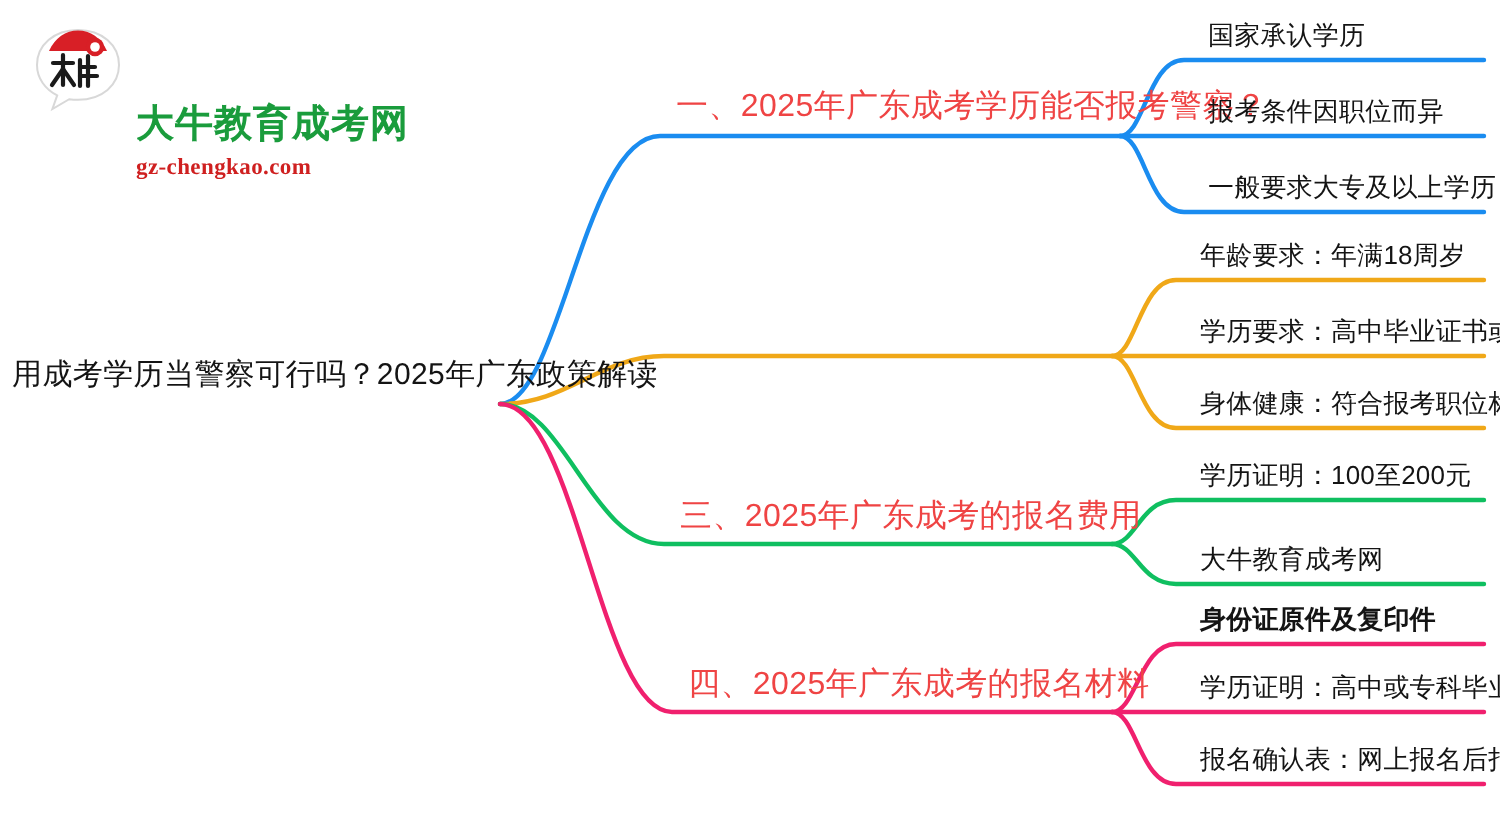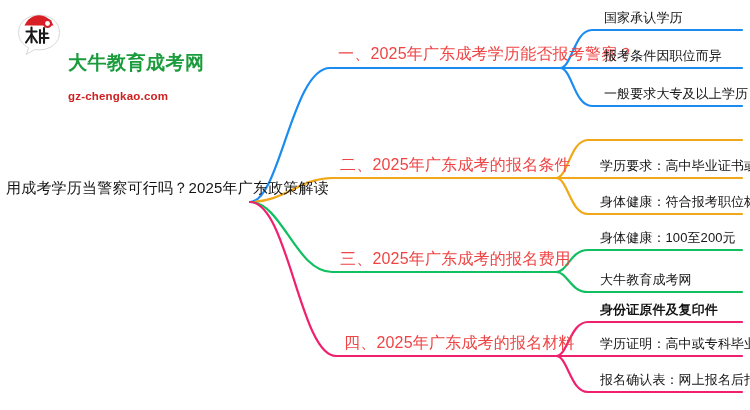--- a/index.html
+++ b/index.html
@@ -16,21 +16,21 @@
   #logo-mark {
     position: absolute; left: 0; top: 2px; width: 46px; height: 44px;
   }
   #logo-text { position: absolute; left: 52px; top: 2px; }
   #logo-title {
     font-size: 19px; font-weight: bold; color: #1a9c3c; letter-spacing: .5px;
     line-height: 22px; white-space: nowrap; margin-top: 40px;
   }
   #logo-sub {
     font-size: 11.5px; font-weight: bold; color: #cf2020; letter-spacing: .2px;
-    line-height: 16px; margin-top: 14px; white-space: nowrap;
+    line-height: 16px; margin-top: 2px; white-space: nowrap; font-family: Liberation Serif, serif;
   }
 
   
   #wires { position: absolute; left: 0; top: 0; width: 750px; height: 410px; }
 
   
   #center-topic {
     position: absolute; left: 6px; top: 178px; width: 242px;
     text-align: right; font-size: 15px; color: #141414;
     line-height: 20px; letter-spacing: .2px; white-space: nowrap;
@@ -108,26 +108,26 @@
     </g>
   </svg>
 
   <div id="center-topic">用成考学历当警察可行吗？2025年广东政策解读</div>
 
   <div class="branch-label" style="left:338px; top:44px;">一、2025年广东成考学历能否报考警察？</div>
   <div class="leaf-label" style="left:604px; top:9px;">国家承认学历</div>
   <div class="leaf-label" style="left:604px; top:47px;">报考条件因职位而异</div>
   <div class="leaf-label" style="left:604px; top:85px;">一般要求大专及以上学历</div>
 
-  <div class="branch-label" style="left:340px; top:155px;">二、2025年广东成考的报名条件</div>
+  <div class="leaf-label" style="left:600px; top:119px;">年龄要求：年满18周岁</div>
   <div class="leaf-label" style="left:600px; top:157px;">学历要求：高中毕业证书或以上</div>
   <div class="leaf-label" style="left:600px; top:193px;">身体健康：符合报考职位标准</div>
 
   <div class="branch-label" style="left:340px; top:249px;">三、2025年广东成考的报名费用</div>
-  <div class="leaf-label" style="left:600px; top:229px;">身体健康：100至200元</div>
+  <div class="leaf-label" style="left:600px; top:229px;">学历证明：100至200元</div>
   <div class="leaf-label" style="left:600px; top:271px;">大牛教育成考网</div>
 
   <div class="branch-label" style="left:344px; top:333px;">四、2025年广东成考的报名材料</div>
   <div class="leaf-label" style="left:600px; top:301px;font-weight:bold;">身份证原件及复印件</div>
   <div class="leaf-label" style="left:600px; top:335px;">学历证明：高中或专科毕业证书</div>
   <div class="leaf-label" style="left:600px; top:371px;">报名确认表：网上报名后打印</div>
 
 </div>
 
 </body></html>

